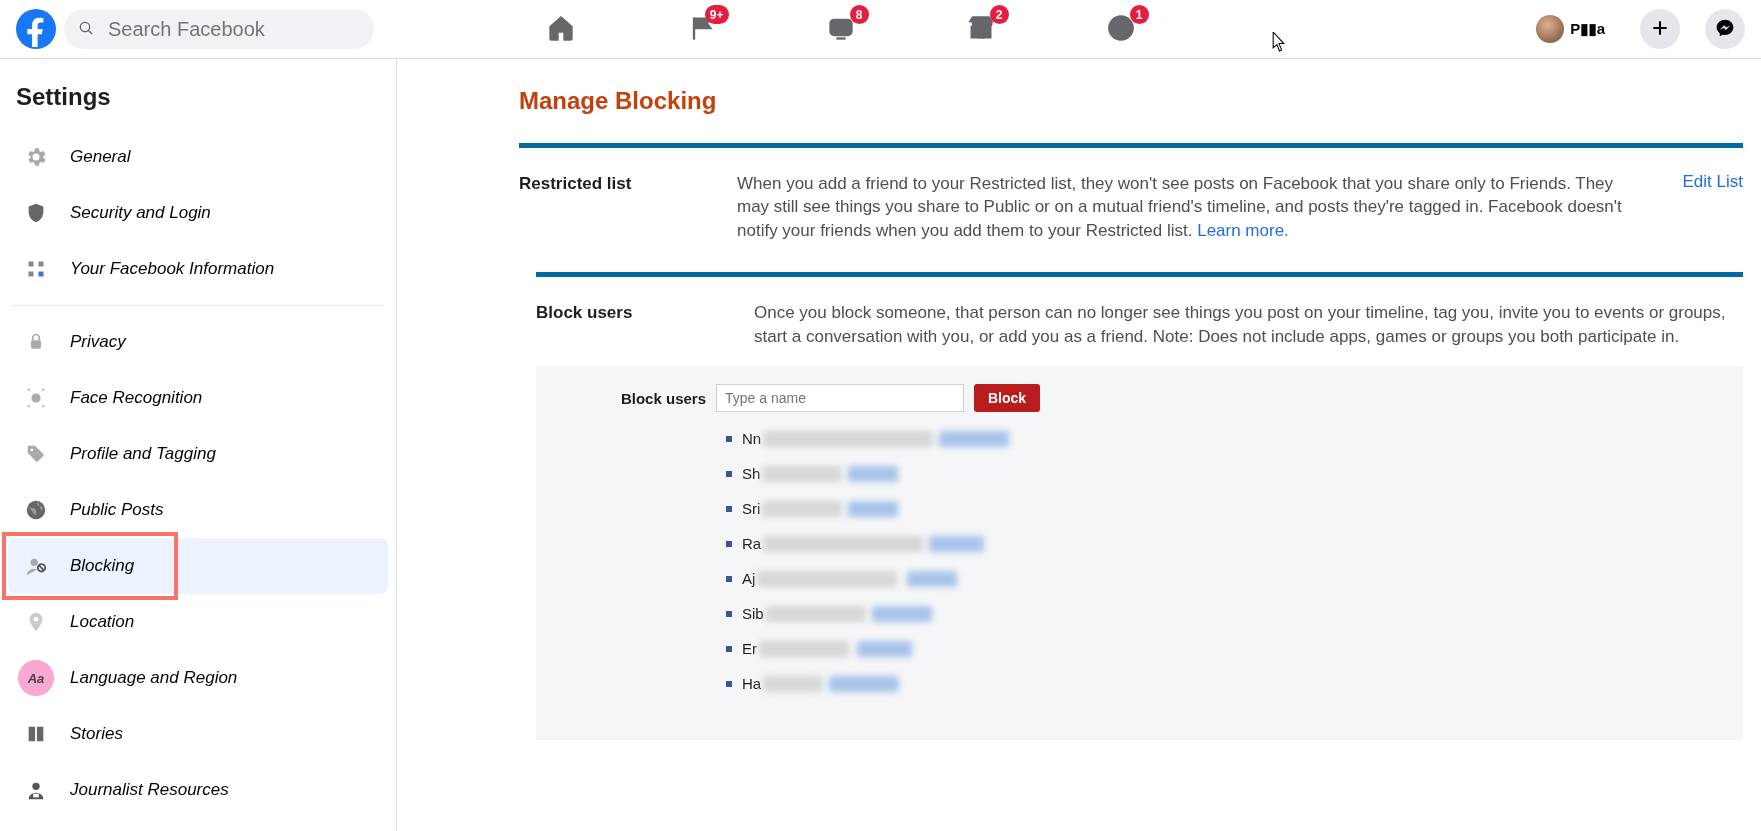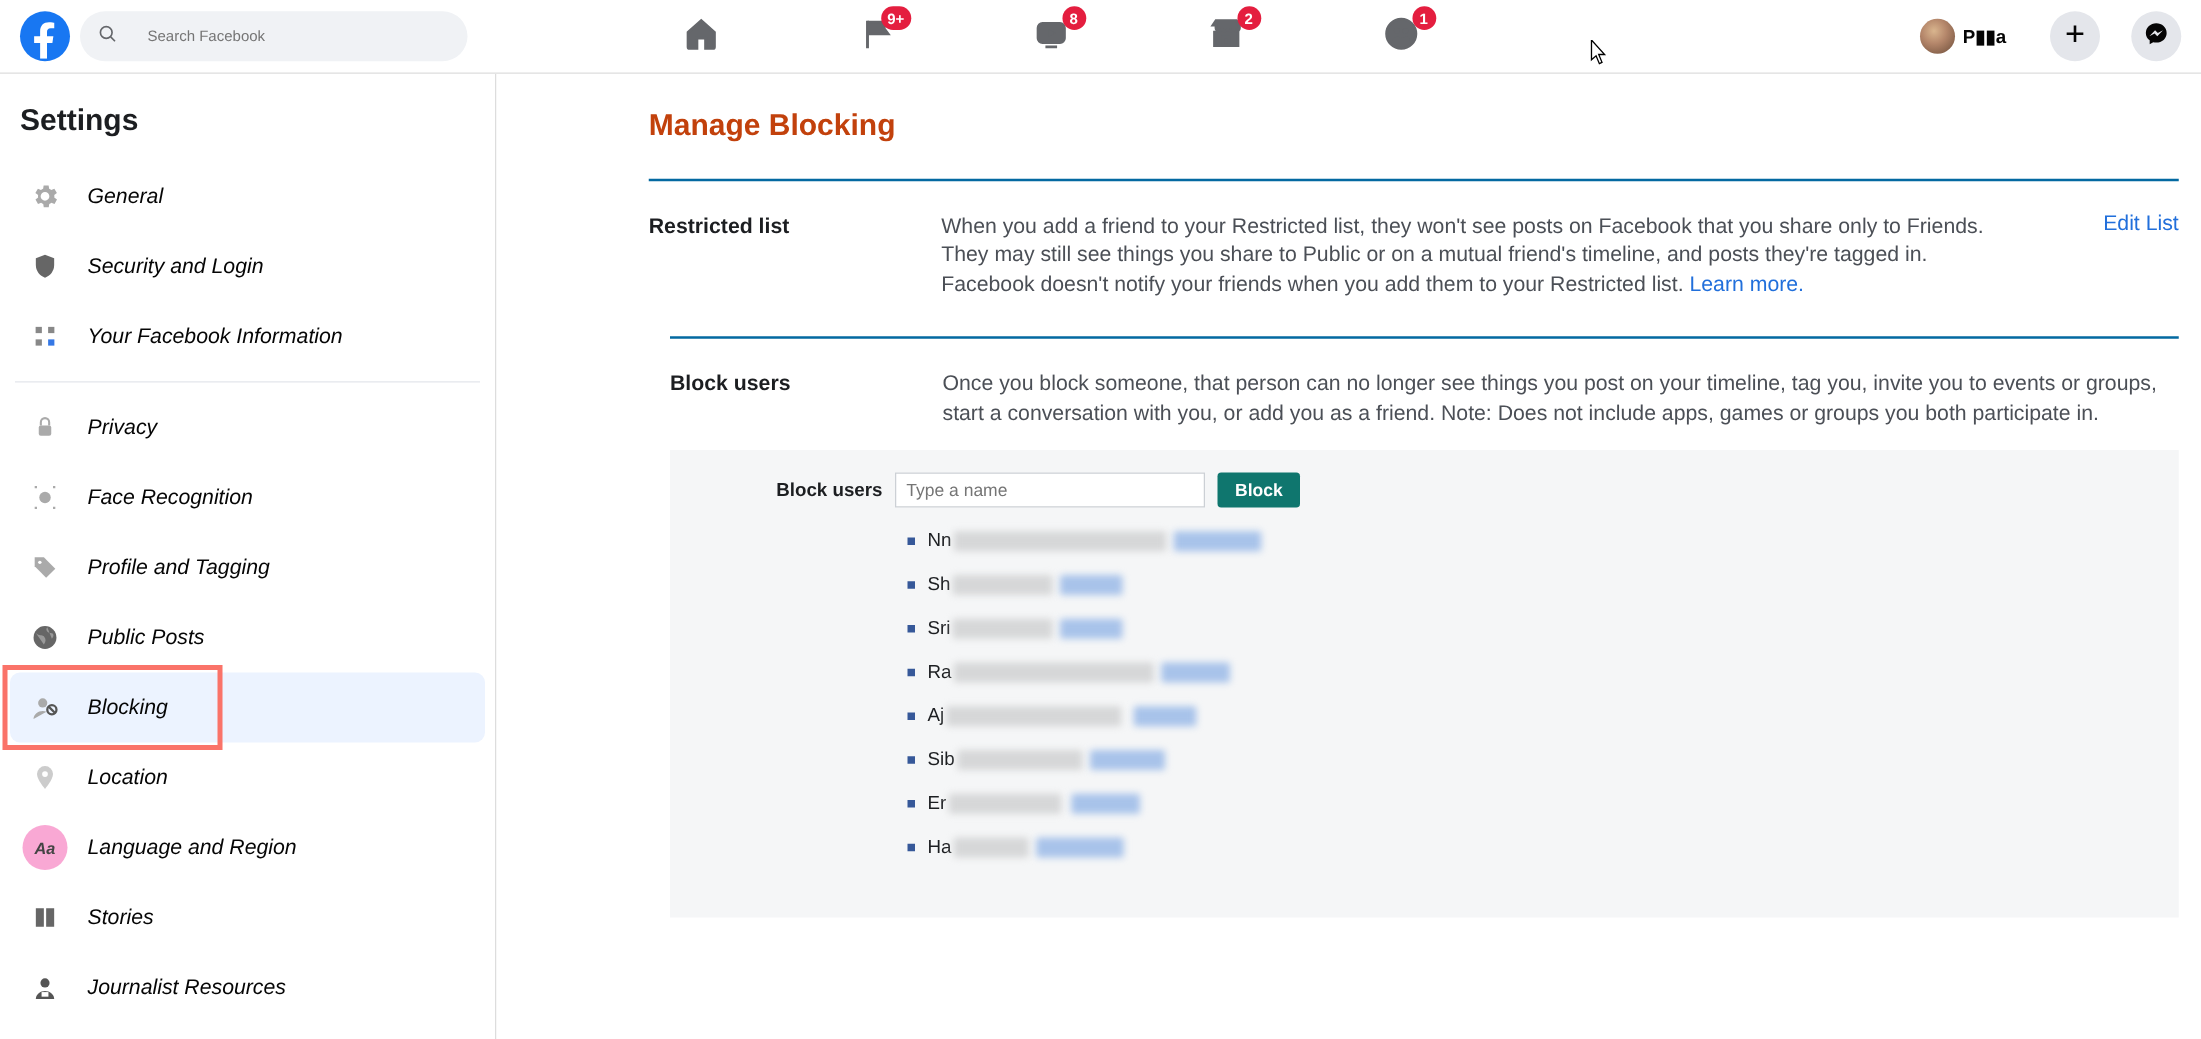--- a/index.html
+++ b/index.html
@@ -32,22 +32,22 @@
     margin-left: 8px;
     width: 310px; height: 40px;
     background: #f0f2f5;
     border-radius: 50px;
     display: flex; align-items: center;
     padding: 0 14px;
     color: #65676b;
   }
   .search-wrap input {
     border: none; background: transparent; outline: none;
-    font-size: 12px; color: #15803d;
-    margin-left: 24px; flex: 1;
+    font-size: 20px; color: #15803d;
+    margin-left: 14px; flex: 1;
   }
   .nav-center {
     position: absolute;
     left: 50%; transform: translateX(-50%);
     display: flex; gap: 100px;
     margin-left: -40px;
   }
   .nav-item {
     position: relative;
     display: flex; align-items: center; justify-content: center;
@@ -137,24 +137,23 @@
   .main {
     flex: 1;
     padding: 28px 18px 0 122px;
   }
   .main h2 {
     font-size: 24px; font-weight: 700;
     color: #c2410c;
     margin-bottom: 28px;
   }
   .section {
-    border-top: 2px solid #0369a1;
+    border-top: 5px solid #0369a1;
     display: flex;
     padding: 24px 0 30px 0;
-    gap: 16px;
   }
   .section-label {
     width: 218px;
     flex-shrink: 0;
     font-weight: 700;
     font-size: 17px;
     padding-top: 2px;
     color: #1c1e21;
   }
   .section-body {
@@ -192,21 +191,21 @@
   }
   .block-row input[type="text"] {
     width: 248px; height: 28px;
     border: 1px solid #ccd0d5;
     padding: 2px 8px;
     font-size: 14px;
     color: #8a8d91;
     background: #fff;
   }
   .block-btn {
-    background: #0f766e;
+    background: #b91c1c;
     color: #fff;
     border: none;
     font-weight: 700;
     font-size: 14px;
     padding: 6px 14px;
     border-radius: 3px;
     cursor: pointer;
   }
   .blocked-list {
     margin-left: 166px;

